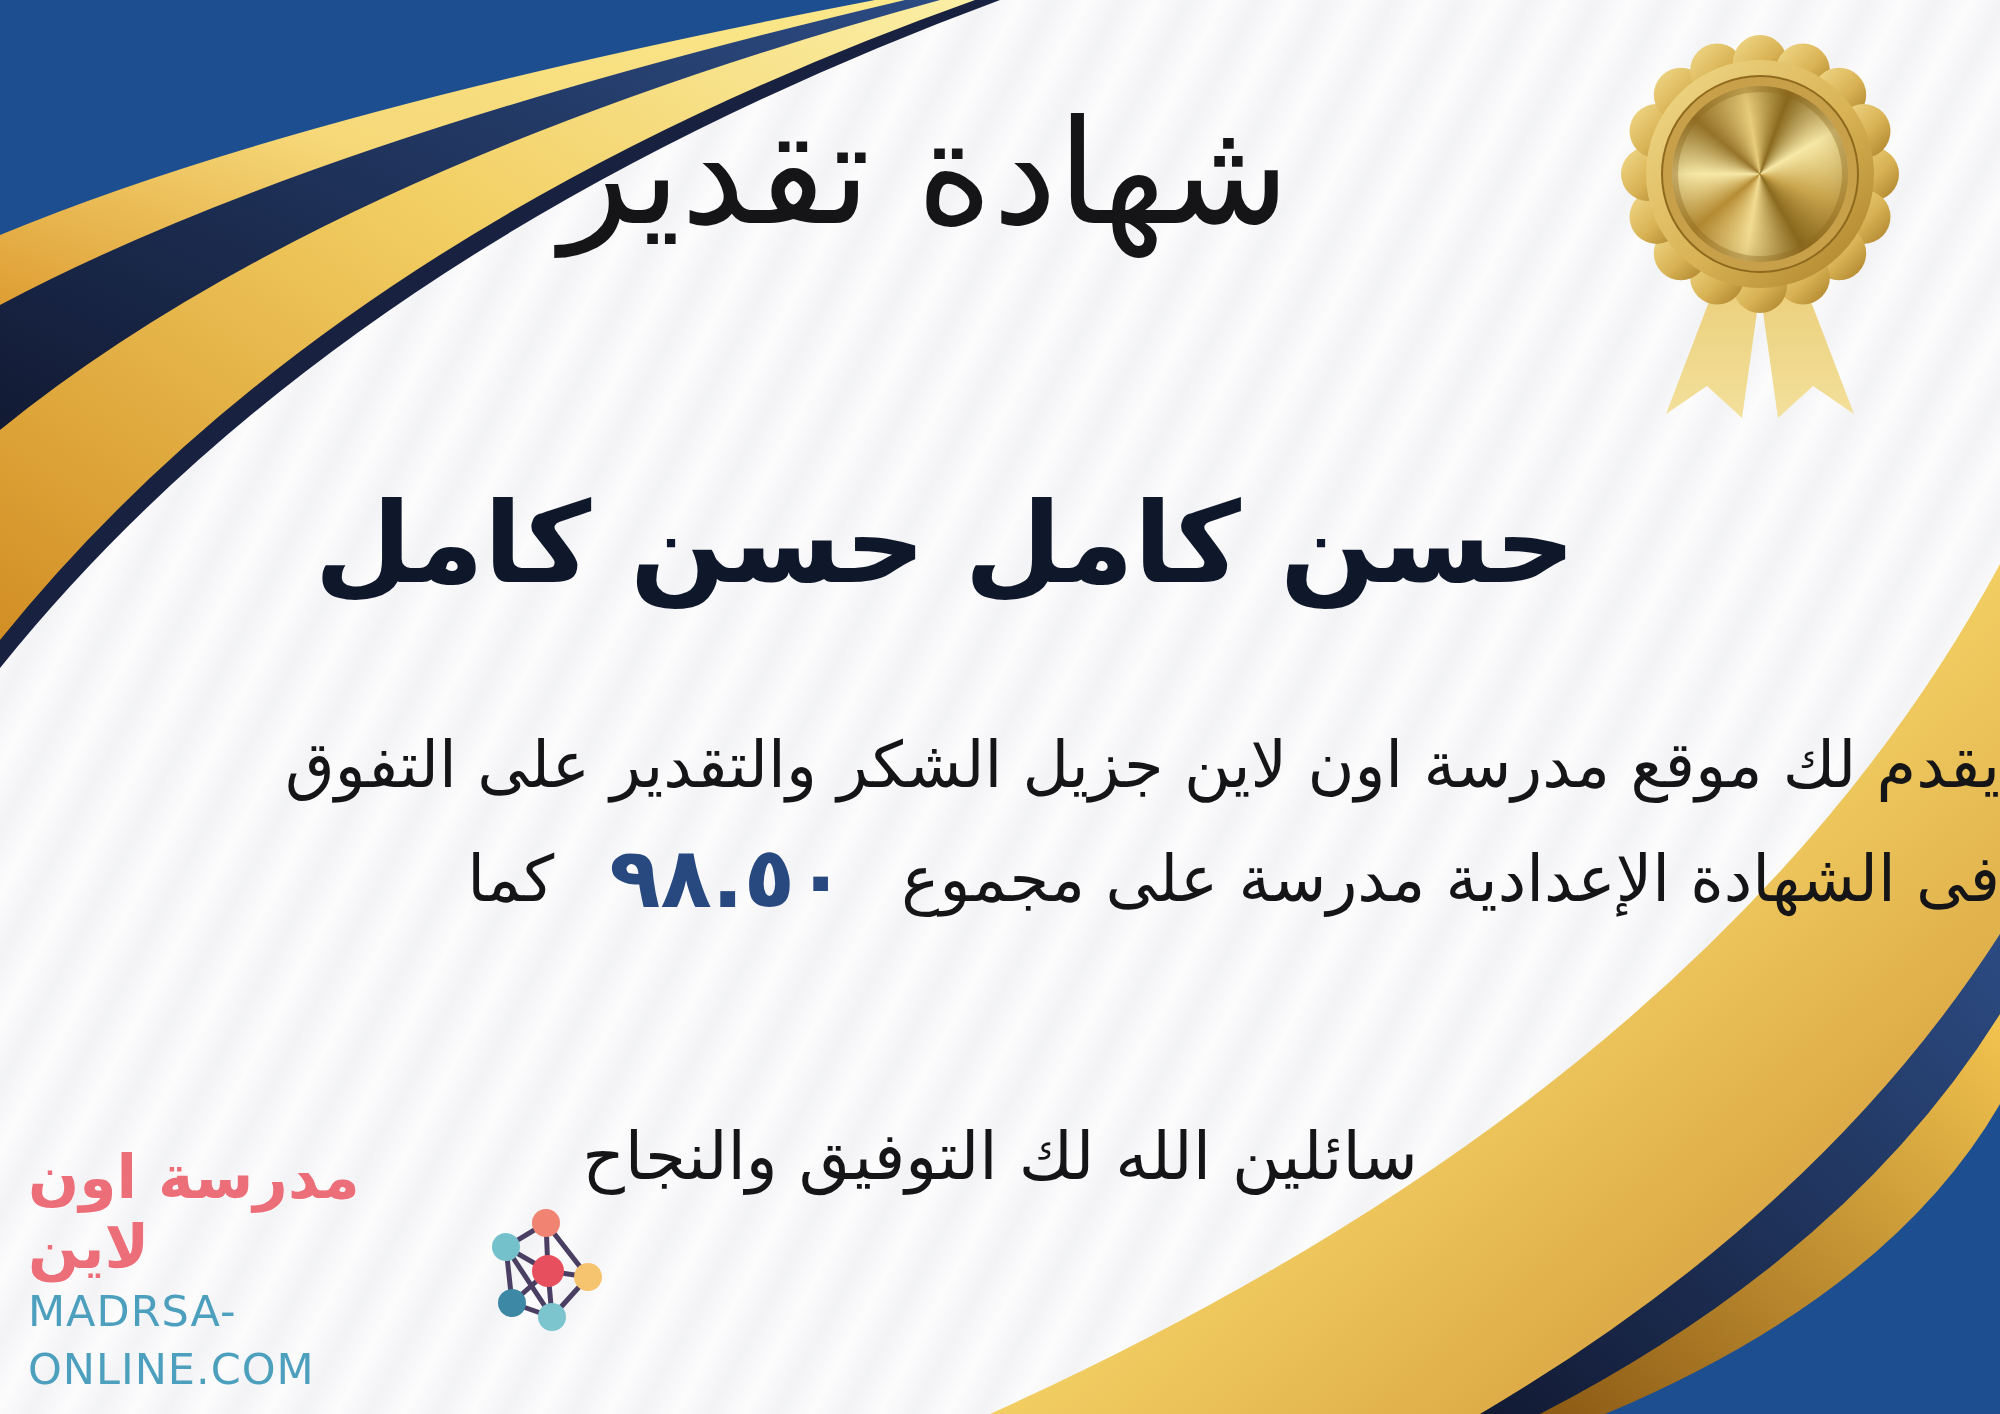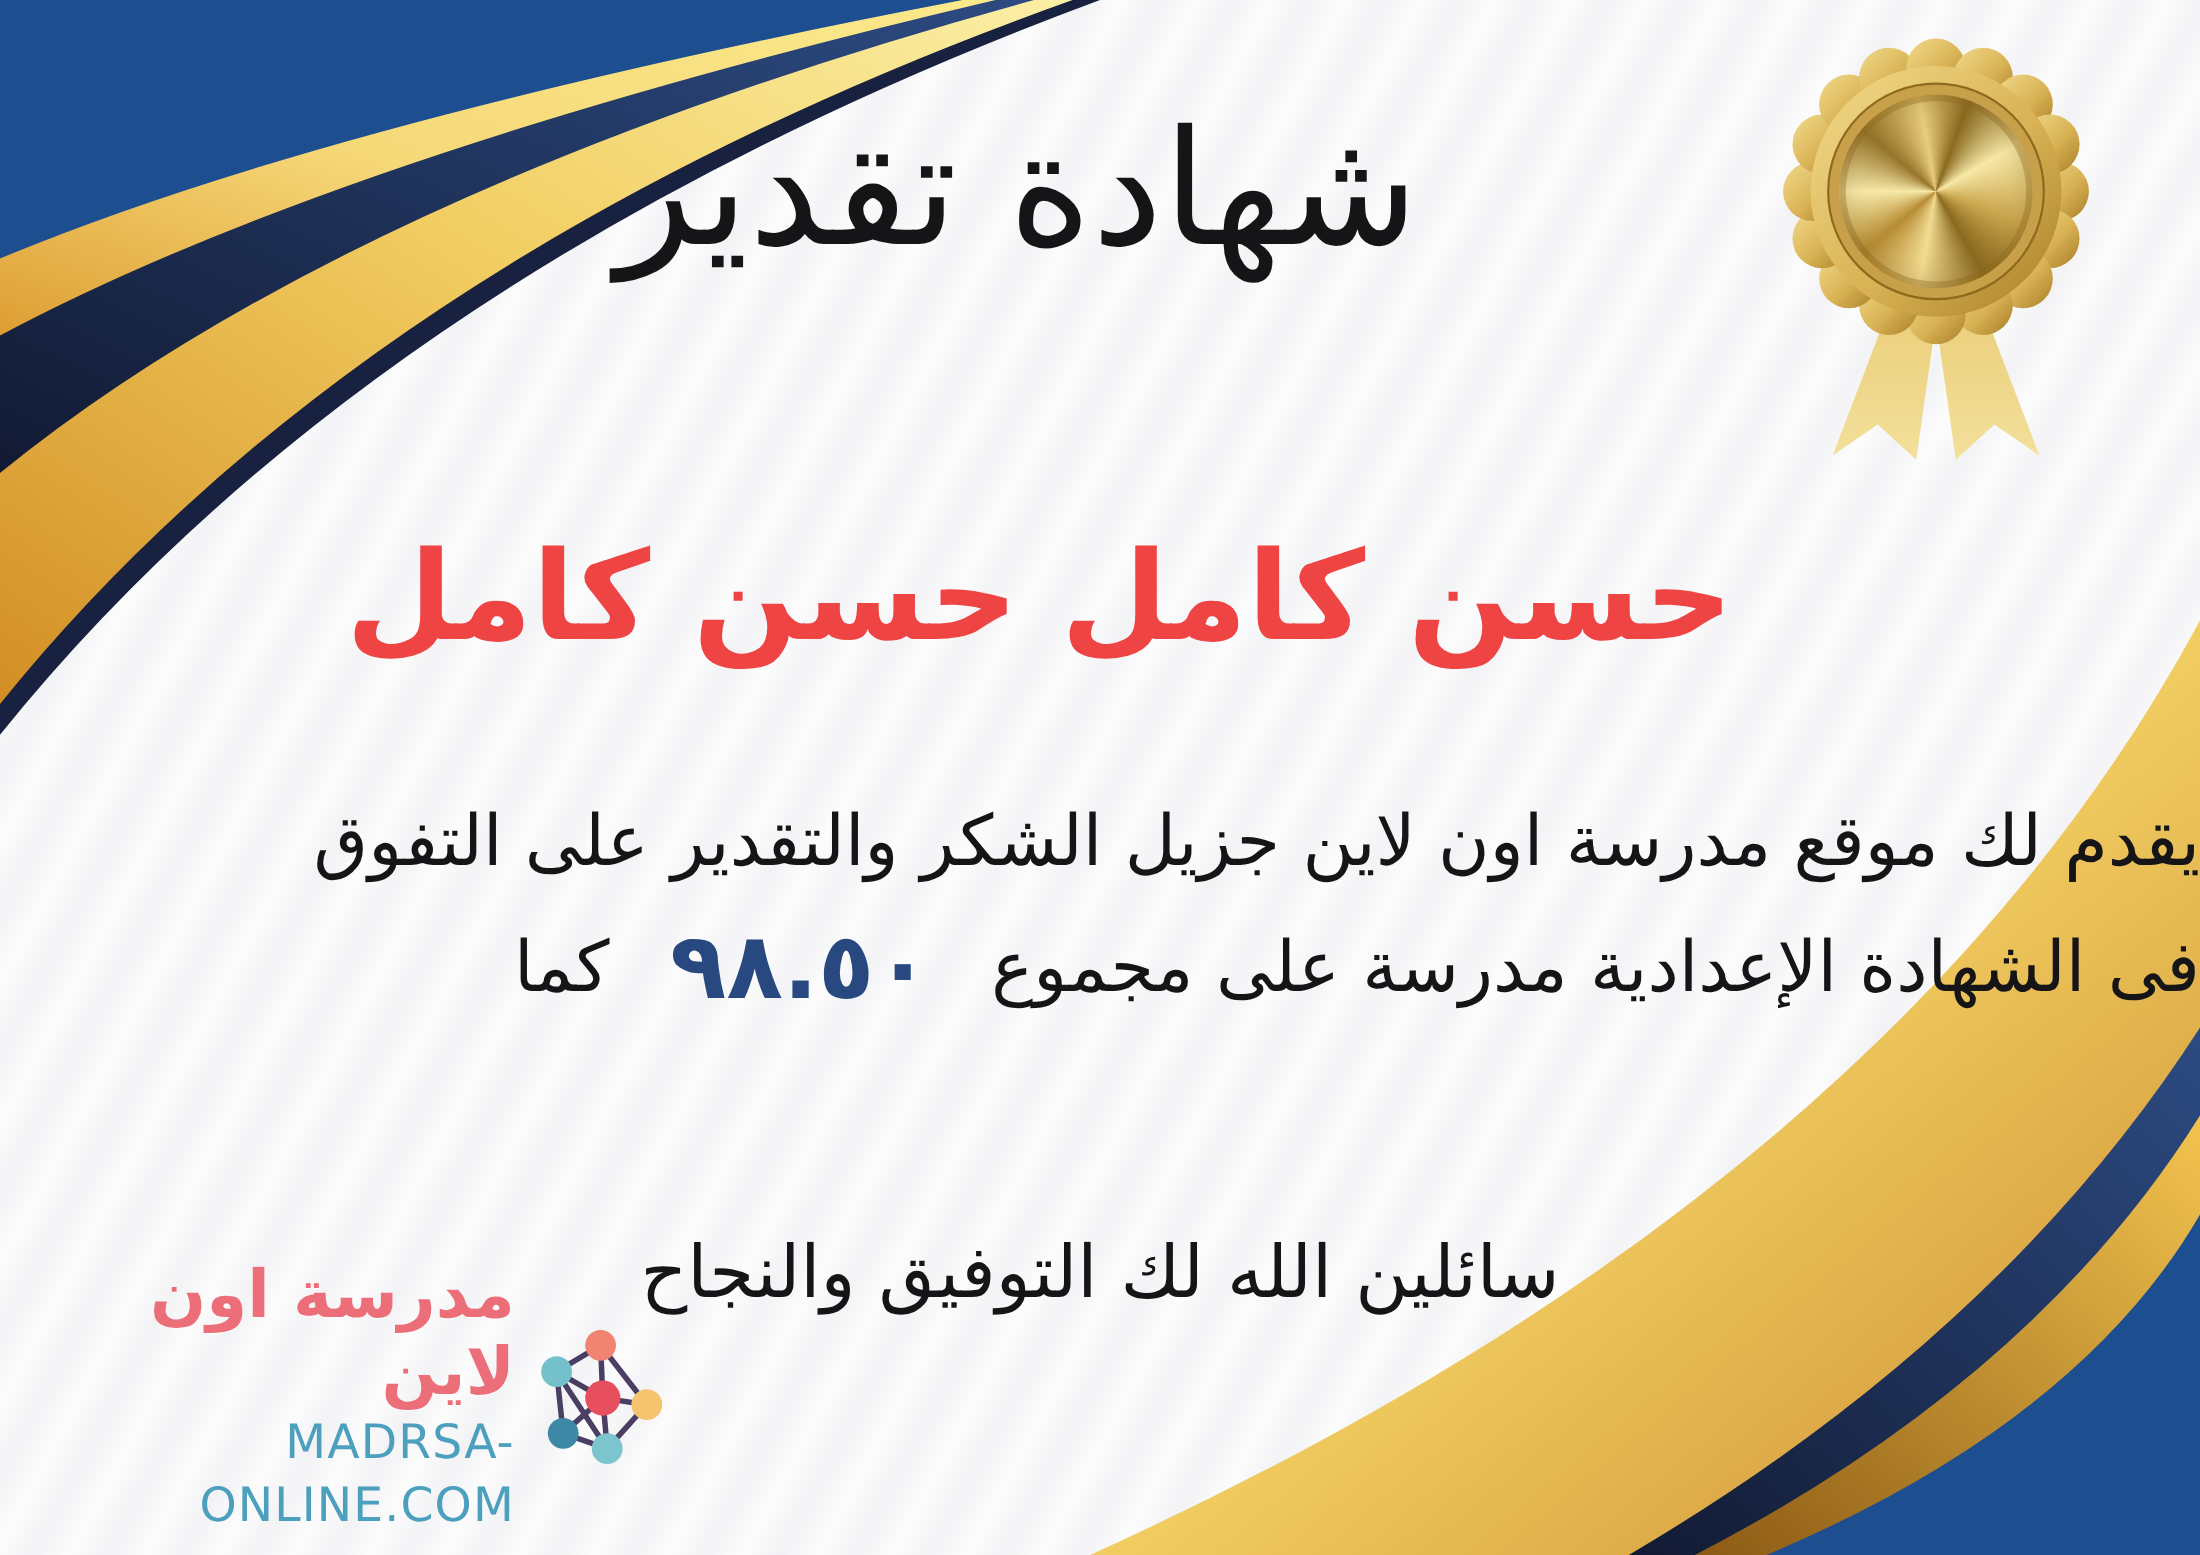--- a/index.html
+++ b/index.html
@@ -26,21 +26,21 @@
 
   .title{
     position:absolute;top:88px;left:0;width:1850px;
     text-align:center;direction:rtl;
     font-size:145px;font-weight:400;color:#151517;
     letter-spacing:0px;
   }
   .student-name{
     position:absolute;top:478px;left:0;width:1890px;
     text-align:center;direction:rtl;
-    font-size:112px;font-weight:700;color:#ef4444;
+    font-size:112px;font-weight:700;color:#0f172a;
   }
   .body-text{
     position:absolute;top:709px;left:0;width:2000px;
     text-align:right;direction:rtl;
     font-size:64px;line-height:113px;color:#151517;
   }
   .body-line{white-space:nowrap;}
   .score{
     display:inline-block;
     font-size:84px;font-weight:700;color:#27497F;
@@ -63,21 +63,21 @@
       #f2dc92 170deg, #b68c34 210deg, #f7e9a8 250deg,
       #96742a 290deg, #e8cd7c 330deg, #8a6a1f 360deg);
     box-shadow:inset 0 0 0 6px rgba(143,106,30,.38), inset 0 0 26px rgba(120,85,20,.35);
   }
 
   
   .logo{
     position:absolute;left:28px;bottom:16px;width:600px;
     display:flex;flex-direction:row;align-items:center;gap:14px;
   }
-  .logo-text{width:440px;text-align:right;}
+  .logo-text{width:440px;text-align:left;}
   .logo-arabic{
     direction:rtl;font-size:60px;font-weight:700;color:#EC6E79;
     line-height:70px;text-shadow:0 1px 0 rgba(255,255,255,.8);
   }
   .logo-domain{
     font-size:43px;font-weight:400;color:#4D9FBE;letter-spacing:1px;
     line-height:58px;
   }
 </style>
 </head>

